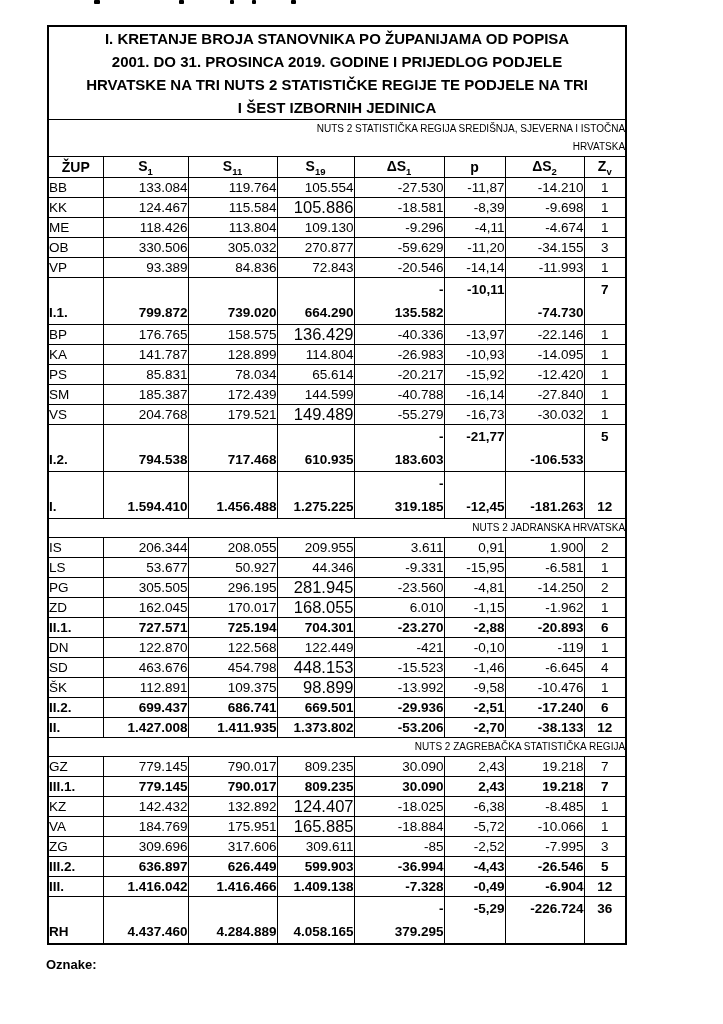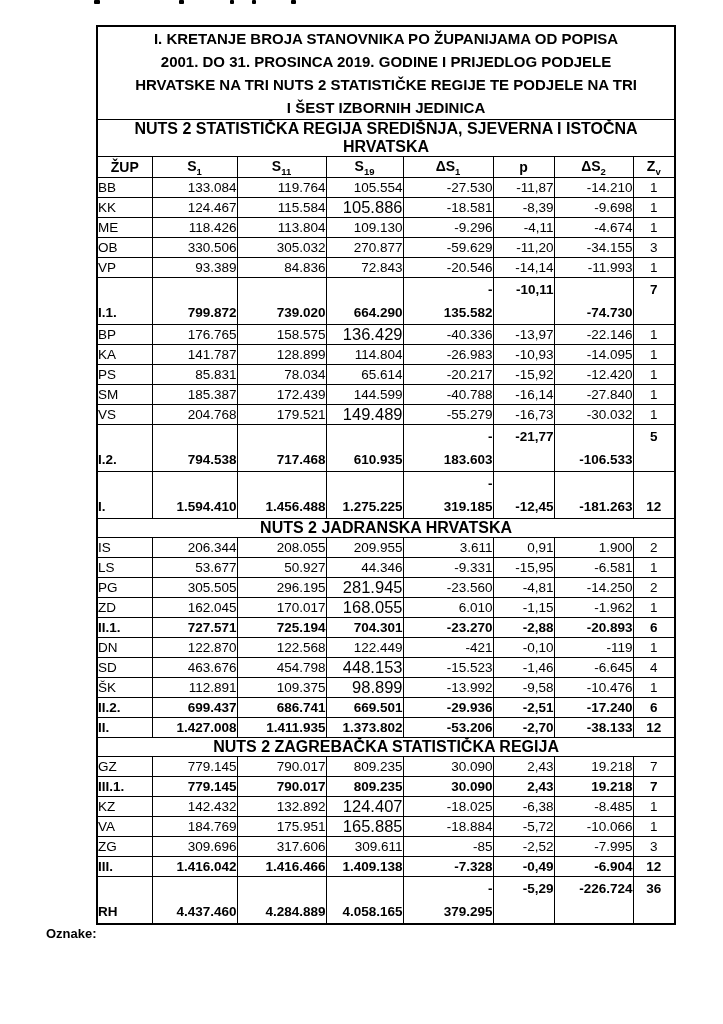--- a/index.html
+++ b/index.html
@@ -4,48 +4,48 @@
 <style>
   html,body{margin:0;padding:0;}
   body{
     width:723px;height:1024px;background:#ffffff;overflow:hidden;position:relative;
     font-family:"Liberation Sans","DejaVu Sans",sans-serif;color:#000;
   }
   .frags i{position:absolute;top:0;height:4px;background:#000;display:block;border-radius:1px;}
 
   table.doc{
     border-collapse:collapse;table-layout:fixed;
-    margin:25px 0 0 96px;width:578px;
+    margin:25px 0 0 47px;width:578px;
     border:2px solid #000;
   }
   table.doc td,table.doc th{border:1px solid #000;padding:0;vertical-align:middle;}
 
   td.title-cell{
     font-weight:bold;font-size:15px;line-height:23px;text-align:center;padding:3px 6px;
   }
   td.section-cell{
-    font-weight:bold;font-size:16px;line-height:18px;text-align:center;padding:2px 4px;
+    font-weight:normal;font-size:10px;line-height:18px;text-align:right;padding:2px 4px;
   }
   th.col-header{
     font-weight:bold;font-size:14px;height:20px;text-align:center;padding:1px 2px;
   }
   th.col-header sub{font-size:9.5px;}
 
   tr.data-row td{font-size:13.5px;height:19px;line-height:16px;}
   tr.data-row.bold td{font-weight:bold;}
   td.c-zup{text-align:left;}
   td.c-num{text-align:right;padding-right:7px;}
   td.c-zv{text-align:center;}
   .lg{font-size:16.5px;}
 
   tr.two-row td{height:46px;vertical-align:top;}
   tr.two-row td .ln{height:23px;line-height:23px;overflow:hidden;}
 
   .footer-label{
-    margin:1px 0 0 46px;font-weight:bold;font-size:13px;
+    margin:12px 0 0 46px;font-weight:bold;font-size:13px;
   }
 </style>
 </head>
 <body>
 
 <div class="frags">
   <i style="left:94px;width:6px"></i>
   <i style="left:179px;width:5px"></i>
   <i style="left:230px;width:4px"></i>
   <i style="left:252px;width:4px"></i>
@@ -445,20 +445,30 @@
           <td class="c-zup">ZG</td>
           <td class="c-num">309.696</td>
           <td class="c-num">317.606</td>
           <td class="c-num">309.611</td>
           <td class="c-num">-85</td>
           <td class="c-num">-2,52</td>
           <td class="c-num">-7.995</td>
           <td class="c-zv">3</td>
         </tr>
         <tr class="data-row bold">
+          <td class="c-zup">III.2.</td>
+          <td class="c-num">636.897</td>
+          <td class="c-num">626.449</td>
+          <td class="c-num">599.903</td>
+          <td class="c-num">-36.994</td>
+          <td class="c-num">-4,43</td>
+          <td class="c-num">-26.546</td>
+          <td class="c-zv">5</td>
+        </tr>
+        <tr class="data-row bold">
           <td class="c-zup">III.</td>
           <td class="c-num">1.416.042</td>
           <td class="c-num">1.416.466</td>
           <td class="c-num">1.409.138</td>
           <td class="c-num">-7.328</td>
           <td class="c-num">-0,49</td>
           <td class="c-num">-6.904</td>
           <td class="c-zv">12</td>
         </tr>
         <tr class="data-row two-row bold">

